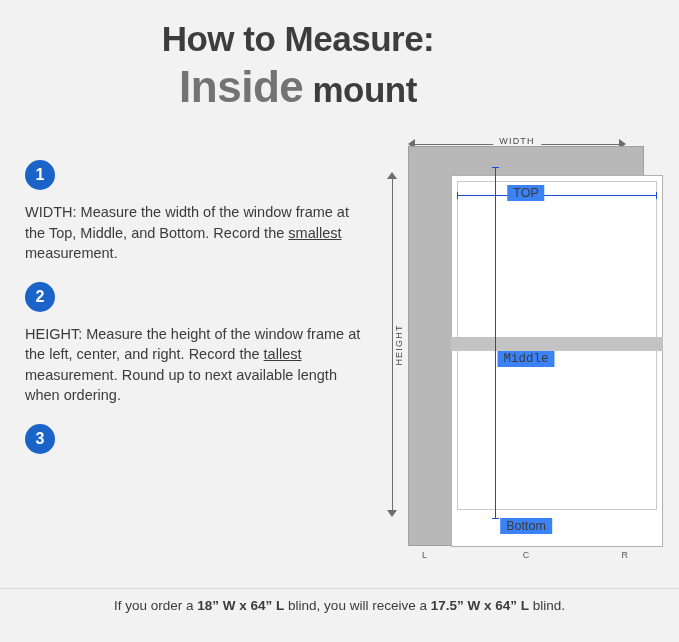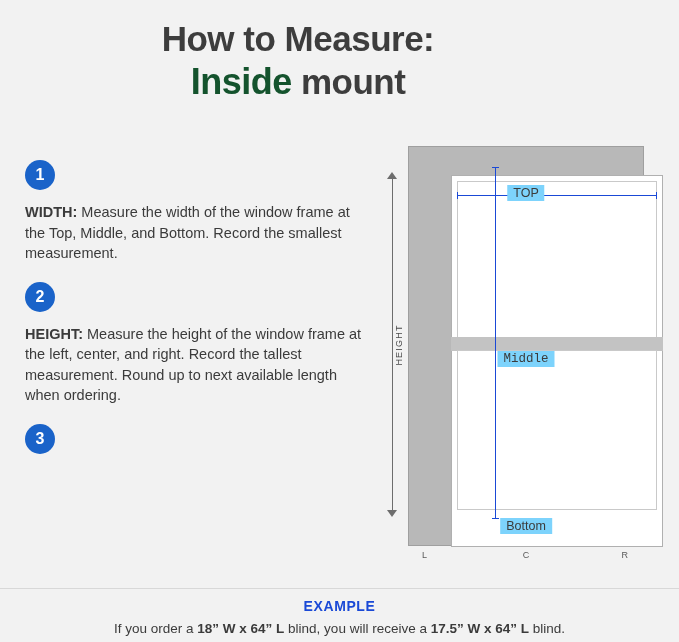--- a/index.html
+++ b/index.html
@@ -36,22 +36,22 @@
     letter-spacing: -0.5px;
     line-height: 1.1;
   }
   .title-line2 {
     font-size: 35px;
     font-weight: bold;
     line-height: 1.25;
     letter-spacing: -0.5px;
   }
   .title-emph {
-    color: #14532d;
-    font-size: 36px;
+    color: #737373;
+    font-size: 44px;
   }
   .title-rest {
     color: #3d3d3d;
     margin-top: 32px;
   }
 
   
   .steps {
     position: absolute;
     left: 25px;
@@ -74,24 +74,25 @@
     align-items: center;
     justify-content: center;
     margin-bottom: 12px;
   }
   .step-text {
     font-size: 14.5px;
     line-height: 1.42;
     color: #3b3b3b;
   }
   .step-label {
-    font-weight: bold;
+    font-weight: normal;
     margin-top: 11px;
   }
   .underline {
+    text-decoration: underline;
     margin-top: 26px;
   }
 
   
   .diagram {
     position: absolute;
     left: 378px;
     top: 130px;
     width: 280px;
     height: 430px;
@@ -237,21 +238,21 @@
   }
   .tick {
     position: absolute;
     background: #1a49d6;
   }
   .tick-h { width: 1px; height: 7px; }
   .tick-v { height: 1px; width: 7px; }
 
   .pos-label {
     position: absolute;
-    background: #7dd3fc;
+    background: #3b82f6;
     font-size: 12.5px;
     color: #3b3b3b;
     padding: 1px 6px;
     white-space: nowrap;
   }
   .lbl-top { left: 50%; transform: translateX(-50%); top: 38px; }
   .lbl-middle { left: 50%; transform: translateX(-50%); top: 204px; font-family: Liberation Mono, monospace; }
   .lbl-bottom { left: 50%; transform: translateX(-50%); top: 371px; }
 
   .axis-letters {
@@ -328,20 +329,26 @@
     </div>
 
     <div class="step">
       <div class="step-badge">3</div>
     </div>
 
   </div>
 
   <div class="diagram">
 
+    <div class="width-arrow">
+      <div class="width-line"></div>
+      <div class="arrow-l"></div>
+      <div class="arrow-r"></div>
+      <div class="width-label">WIDTH</div>
+    </div>
 
     <div class="height-arrow">
       <div class="height-line"></div>
       <div class="arrow-u"></div>
       <div class="arrow-d"></div>
       <div class="height-label">HEIGHT</div>
     </div>
 
     <div class="window-outer">
       <div class="window-inner"></div>
@@ -366,19 +373,18 @@
       <span class="axis-letter axis-l">L</span>
       <span class="axis-letter axis-c">C</span>
       <span class="axis-letter axis-r">R</span>
     </div>
 
   </div>
 
   <div class="divider"></div>
 
   <div class="footer">
-    <div class="example-title">EXAMPLE</div>
     <div class="example-text">
       <span>If you order a </span><b>18” W x 64” L</b><span> blind, you will receive a </span><b>17.5” W x 64” L</b><span> blind.</span>
     </div>
   </div>
 
 </div>
 
 </body></html>

